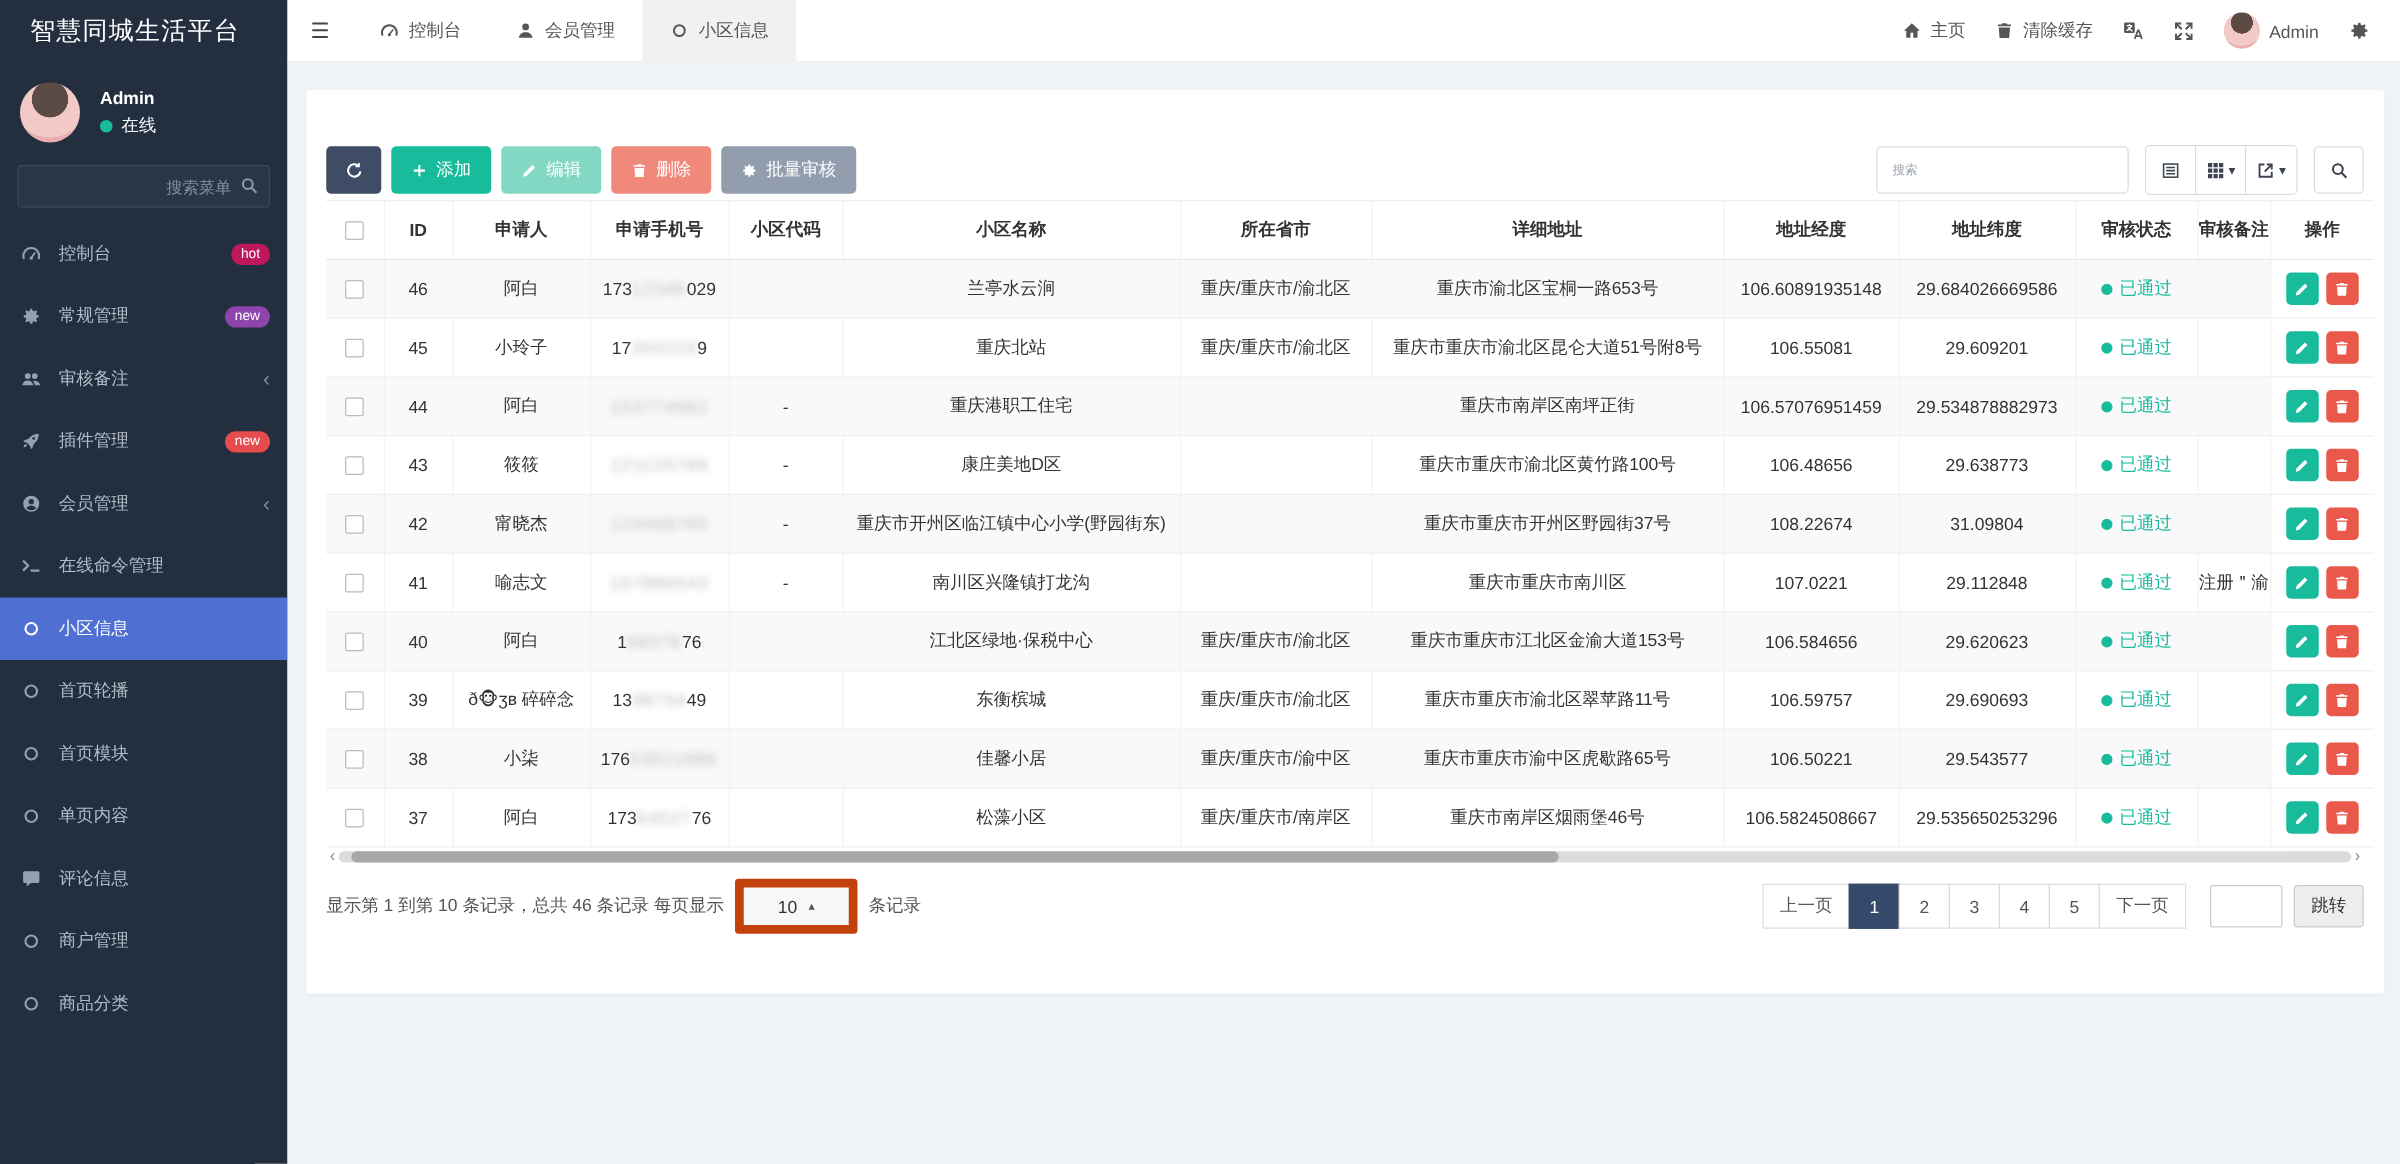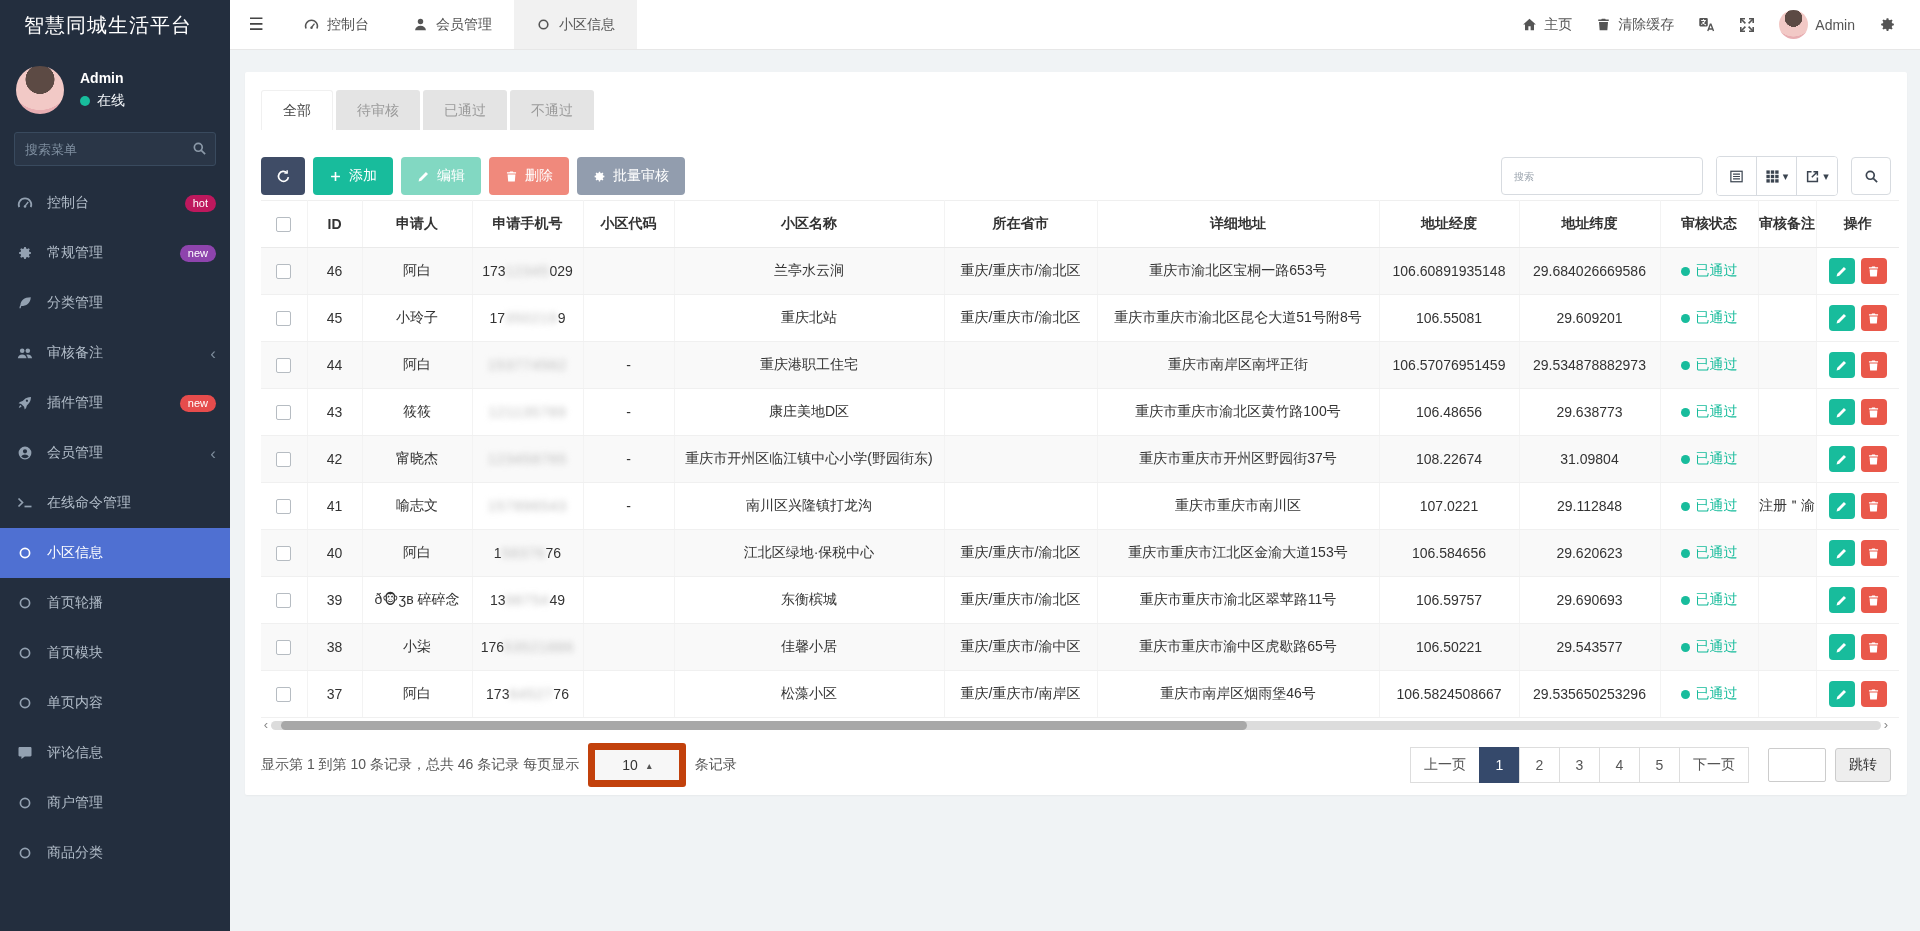--- a/index.html
+++ b/index.html
@@ -9,21 +9,21 @@
   .sidebar { position:absolute; left:0; top:0; bottom:0; width:230px; background:#232e3e; color:#b2bdc9; }
   .logo { height:50px; line-height:50px; padding-left:24px; font-size:20px; color:#ffffff; letter-spacing:1px; }
   .user-panel { display:flex; align-items:center; gap:16px; padding:16px 14px 10px 16px; }
   .avatar-lg { width:48px; height:48px; border-radius:50%; flex:0 0 48px;
     background:radial-gradient(circle at 50% 28%, #5c4a44 0 34%, #f2c9c6 35% 72%, #e8aeb2 73% 100%); }
   .user-name { color:#fff; font-weight:bold; font-size:14px; margin-bottom:6px; }
   .user-status { font-size:14px; color:#f2f5f8; display:flex; align-items:center; gap:7px; }
   .user-status .dot { width:10px; height:10px; border-radius:50%; background:#18bc9c; display:inline-block; }
   .menu-search { position:relative; margin:8px 14px 12px 14px; }
   .menu-search input { width:100%; height:34px; background:#2a3647; border:1px solid #394a5e; border-radius:3px;
-    color:#aab6c2; font-size:13px; padding:0 30px 0 10px; outline:none; font-family:inherit; }
+    color:#aab6c2; font-size:13px; padding:0 30px 0 10px; outline:none; font-family:inherit;text-align:right; }
   .menu-search input::placeholder { color:#7f8fa0; }
   .menu-search .icon { position:absolute; right:9px; top:9px; width:15px; height:15px; color:#8b99a8; }
   .menu { list-style:none; }
   .menu-item { height:50px; display:flex; align-items:center; gap:13px; padding:0 14px 0 16px; font-size:14px;
     color:#b2bdc9; cursor:pointer; position:relative; }
   .menu-item .icon { width:18px; height:16px; color:#93a1b1; flex:0 0 18px; display:inline-flex; }
   .menu-item.active { background:#4f70d2; color:#ffffff; }
   .menu-item.active .icon { color:#ffffff; }
   .badge { margin-left:auto; font-size:11px; line-height:1; padding:3px 8px; border-radius:9px; color:#fff; }
   .chev { margin-left:auto; color:#7c8b9a; font-size:17px; line-height:1; }
@@ -160,28 +160,20 @@
           <svg viewBox="0 0 16 16" fill="currentColor">
             <path d="M8 5.5A2.5 2.5 0 1 0 8 10.5 2.5 2.5 0 0 0 8 5.5zm6 3.3V7.2l-1.6-.3c-.1-.4-.3-.8-.5-1.2l.9-1.4-1.1-1.1-1.4.9c-.4-.2-.8-.4-1.2-.5L8.8 2H7.2l-.3 1.6c-.4.1-.8.3-1.2.5l-1.4-.9-1.1 1.1.9 1.4c-.2.4-.4.8-.5 1.2L2 7.2v1.6l1.6.3c.1.4.3.8.5 1.2l-.9 1.4 1.1 1.1 1.4-.9c.4.2.8.4 1.2.5l.3 1.6h1.6l.3-1.6c.4-.1.8-.3 1.2-.5l1.4.9 1.1-1.1-.9-1.4c.2-.4.4-.8.5-1.2z"></path>
           </svg>
         </span>
         <span>常规管理</span>
         <span class="badge" style="background:#8e44ad">new</span>
       </li>
       <li class="menu-item">
         <span class="icon">
           <svg viewBox="0 0 16 16" fill="currentColor">
-            <path d="M13.8 2.3C6.9 2.3 3.6 5.8 3.4 10c-.6 1-.9 2-1 3.2l1.3.1c.1-.8.3-1.6.6-2.2 5-.1 9.1-2.5 9.5-8.8z"></path>
-          </svg>
-        </span>
-        <span>分类管理</span>
-      </li>
-      <li class="menu-item">
-        <span class="icon">
-          <svg viewBox="0 0 16 16" fill="currentColor">
             <circle cx="5.2" cy="5.8" r="2.3"></circle>
             <circle cx="10.8" cy="5.8" r="2.3"></circle>
             <path d="M.8 13.2c.3-2.4 2-3.8 4.4-3.8 2.3 0 4 1.4 4.4 3.8z"></path>
             <path d="M10.6 9.5c2.6.1 4.2 1.5 4.5 3.7h-4.3c-.1-1.5-.7-2.7-1.7-3.5z"></path>
           </svg>
         </span>
         <span>审核备注</span>
         <span class="chev">‹</span>
       </li>
       <li class="menu-item">
@@ -339,26 +331,20 @@
       <svg viewBox="0 0 16 16" fill="currentColor">
           <path d="M8 5.5A2.5 2.5 0 1 0 8 10.5 2.5 2.5 0 0 0 8 5.5zm6 3.3V7.2l-1.6-.3c-.1-.4-.3-.8-.5-1.2l.9-1.4-1.1-1.1-1.4.9c-.4-.2-.8-.4-1.2-.5L8.8 2H7.2l-.3 1.6c-.4.1-.8.3-1.2.5l-1.4-.9-1.1 1.1.9 1.4c-.2.4-.4.8-.5 1.2L2 7.2v1.6l1.6.3c.1.4.3.8.5 1.2l-.9 1.4 1.1 1.1 1.4-.9c.4.2.8.4 1.2.5l.3 1.6h1.6l.3-1.6c.4-.1.8-.3 1.2-.5l1.4.9 1.1-1.1-.9-1.4c.2-.4.4-.8.5-1.2z"></path>
         </svg>
     </span>
   </div>
 </div>
 
 <div class="content">
   <div class="panel">
 
-    <div class="filter-tabs" id="filter-tabs">
-        <div class="f-tab active">全部</div>
-        <div class="f-tab">待审核</div>
-        <div class="f-tab">已通过</div>
-        <div class="f-tab">不通过</div>
-      </div>
 
     <div class="toolbar">
       <button class="btn btn-refresh">
         <span class="icon">
             <svg viewBox="0 0 16 16" fill="none" stroke="currentColor" stroke-width="1.8">
               <path d="M13.2 8.6A5.3 5.3 0 1 1 11.6 4"></path>
               <path d="M11.9 1.4v3h-3" stroke-width="1.5"></path>
             </svg>
           </span>
       </button>

